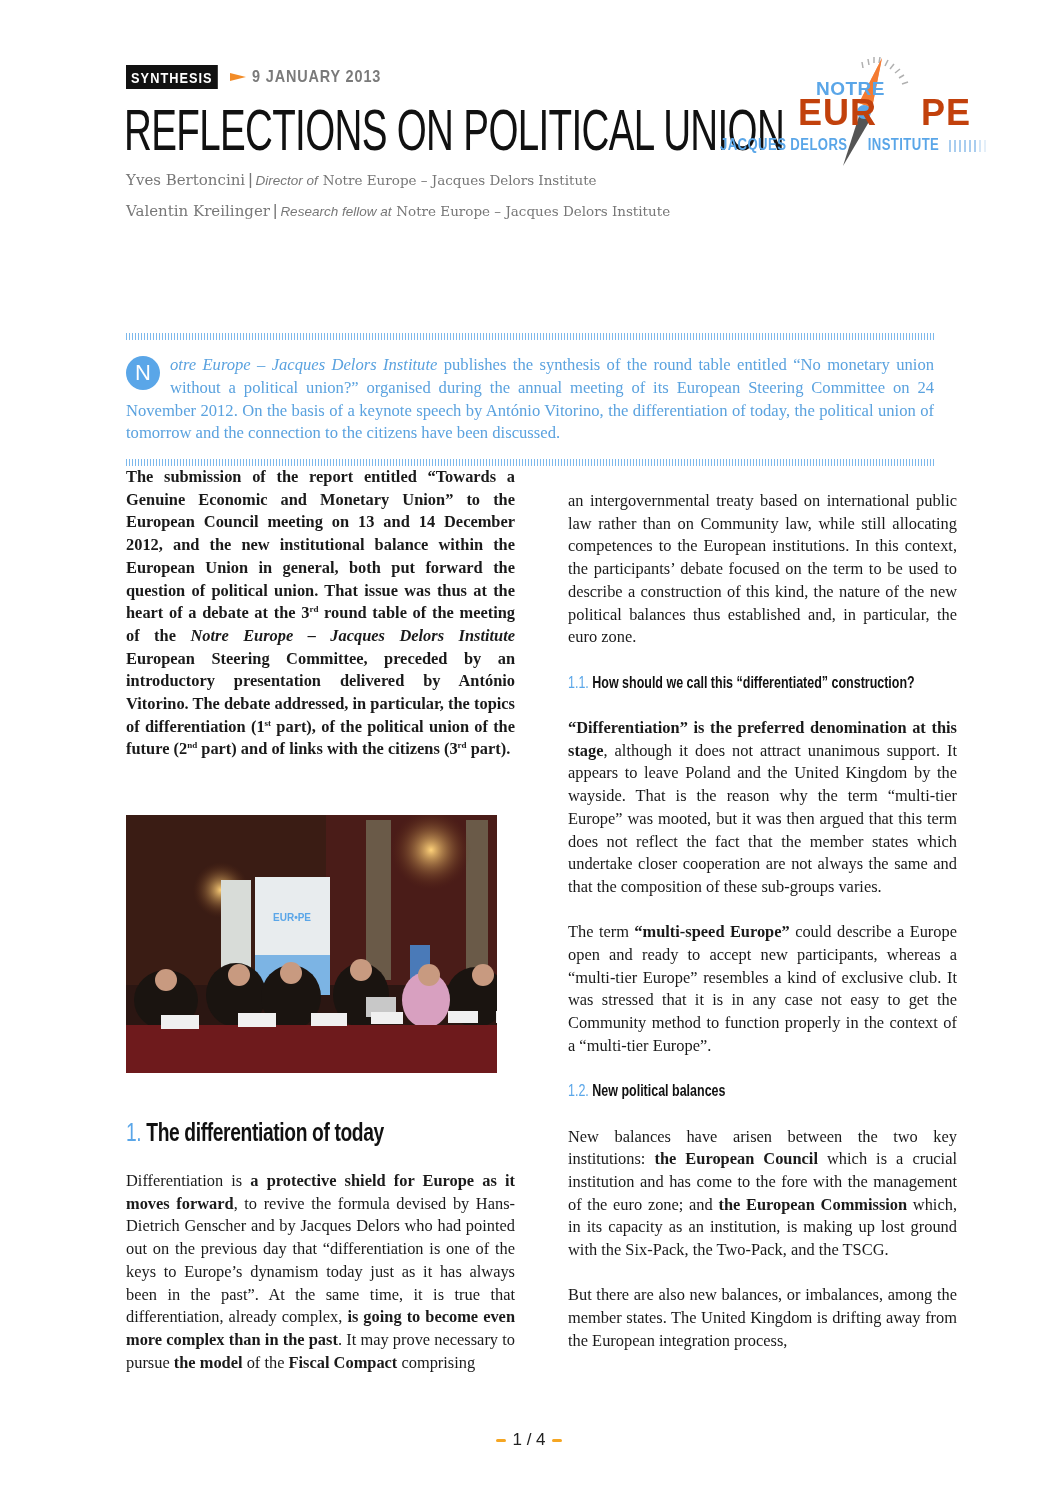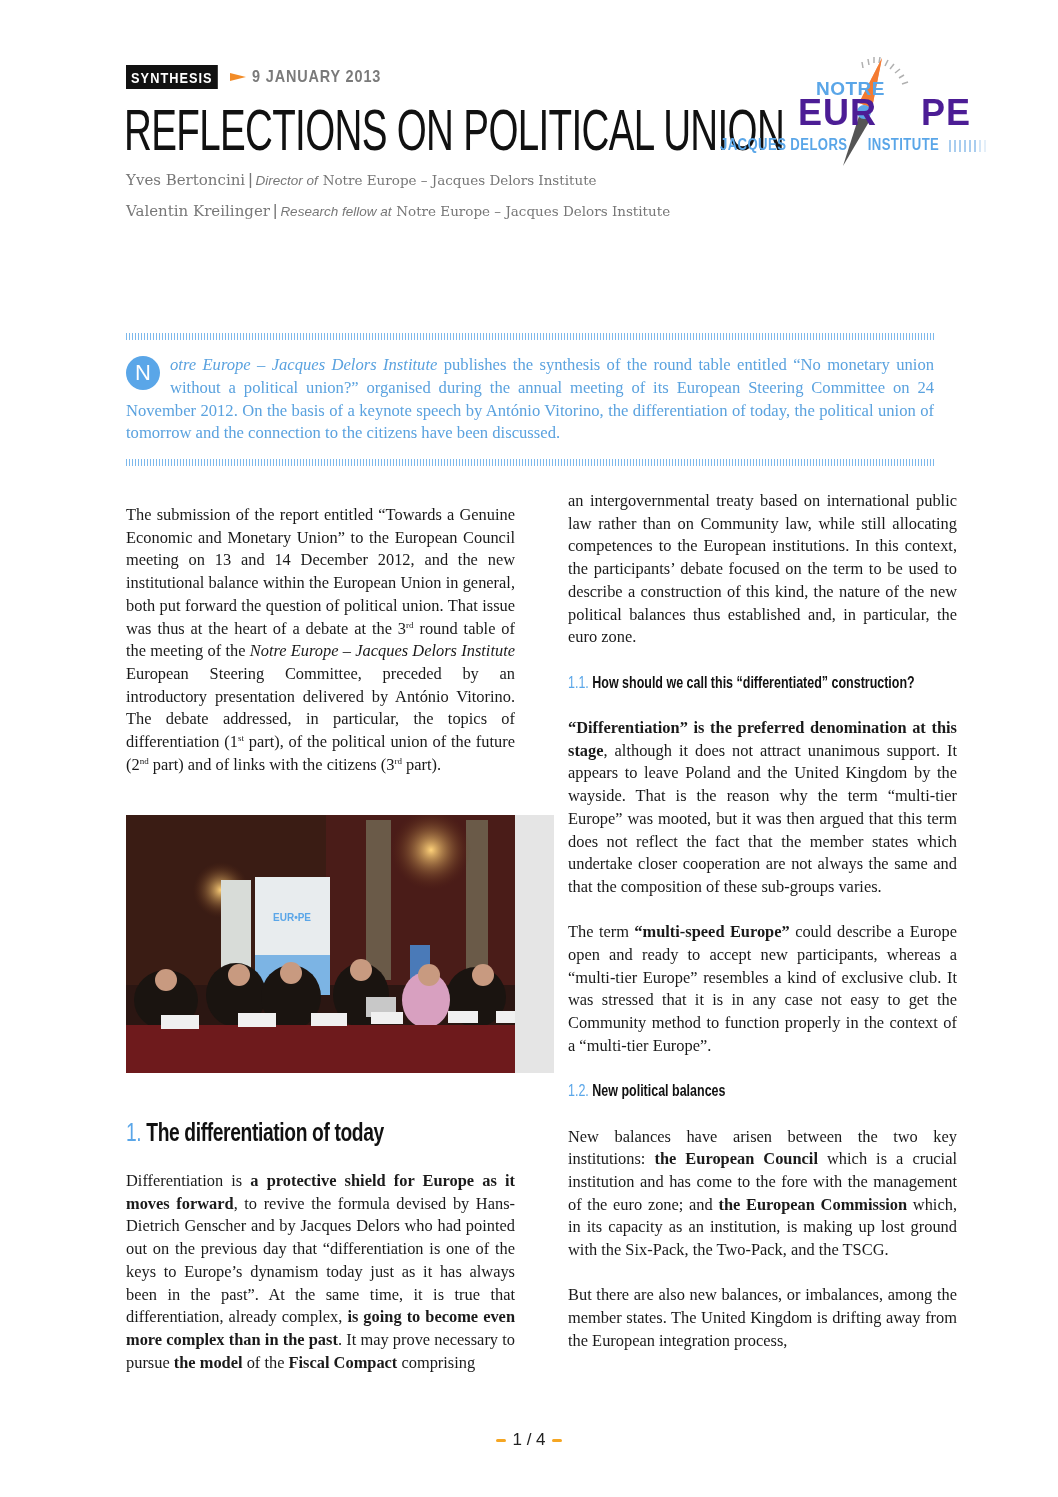--- a/index.html
+++ b/index.html
@@ -20,21 +20,21 @@
 
   .author { position: absolute; left: 126px; font-size: 15px; color: #777; white-space: nowrap; }
   .author .role { font-family: "Liberation Sans", sans-serif; font-style: italic; font-size: 13.5px; margin-top: 12px; }
   .author .org { font-size: 13.5px; }
   .author .sep { font-family: "Liberation Sans", sans-serif; font-size: 17px; color: #777; margin: 0 3px; }
 
   .logo { position: absolute; left: 712px; top: 48px; width: 290px; height: 125px; }
   .logo .notre { position: absolute; left: 104px; top: 30px; font-family: "Liberation Sans", sans-serif; font-weight: bold;
                  font-size: 19px; color: #5aa6e8; letter-spacing: 0.5px; }
   .logo .europe { position: absolute; left: 86px; top: 44px; font-family: "Liberation Sans", sans-serif; font-weight: bold;
-                  font-size: 36px; color: #4c1d95; letter-spacing: 1px; }
+                  font-size: 36px; color: #c2410c; letter-spacing: 1px; }
   .logo .jdi { position: absolute; left: 8px; top: 88px; font-family: "Liberation Sans", sans-serif; font-weight: bold;
                font-size: 16px; color: #5aa6e8; white-space: nowrap; transform: scaleX(0.82); transform-origin: left center; letter-spacing: 0.5px; }
   .logo svg { position: absolute; left: 0; top: 0; }
 
   .rule { position: absolute; left: 126px; width: 808px; height: 7px;
           background: repeating-linear-gradient(90deg, #7cb8ec 0px, #7cb8ec 1px, transparent 1px, transparent 3px); }
 
   .intro { position: absolute; left: 126px; top: 354px; width: 808px; font-size: 15.2px; line-height: 22.8px;
            color: #5aa2df; text-align: justify; font-family: "Liberation Serif", serif; font-size: 16.6px; }
   .dropcap { float: left; width: 34px; height: 34px; border-radius: 50%; background: #5aa6e8; color: #fff;
@@ -42,21 +42,21 @@
              margin: 2px 10px 0 0; }
   .intro em { font-style: italic; }
 
   .col { position: absolute; width: 389px; font-size: 15.4px; line-height: 22.7px; text-align: justify;
          color: #1a1a1a; font-family: "Liberation Serif", serif; font-size: 16.4px; }
   .col p { margin: 0; }
   .col .gap { height: 22.7px; }
   .col b { font-weight: bold; }
   .col sup { font-size: 9px; line-height: 0; }
 
-  .photo { position: absolute; left: 126px; top: 815px; width: 428px; height: 258px; overflow: hidden; background: #e5e5e5; }
+  .photo { position: absolute; left: 126px; top: 815px; width: 371px; height: 258px; overflow: hidden; background: #7dd3fc; }
 
   .h1 { position: absolute; left: 126px; top: 1117px; font-family: "Liberation Sans", sans-serif; font-size: 26px;
         color: #111; white-space: nowrap; transform: scaleX(0.74); transform-origin: left top; margin: 0; font-weight: bold; letter-spacing: -0.5px; }
   .h1 .num, .h2 .num { color: #5aa6e8; font-weight: normal; }
   .h2 { font-family: "Liberation Sans", sans-serif; font-size: 16px; font-weight: bold; color: #111; white-space: nowrap;
         transform: scaleX(0.78); transform-origin: left top; margin: 0; height: 22.7px; line-height: 22.7px; }
 
   .footer { position: absolute; left: 0; width: 1058px; top: 1430px; text-align: right; font-family: "Liberation Sans", sans-serif;
             font-size: 17px; color: #222; display: flex; justify-content: center; align-items: center; gap: 6px; }
   .footer .dash { display: inline-block; width: 10px; height: 3px; background: #f5a623; border-radius: 2px; }
@@ -111,21 +111,21 @@
   <span class="europe">EUR&nbsp;&nbsp;&nbsp;&nbsp;PE</span>
   <span class="jdi">JACQUES DELORS&nbsp;&nbsp;&nbsp;&nbsp;&nbsp;INSTITUTE</span>
 </div>
 
 <div class="rule" style="top:333px;"></div>
 <div class="intro">
   <span class="dropcap">N</span><em>otre Europe – Jacques Delors Institute</em><span> publishes the synthesis of the round table entitled “No monetary union without a political union?” organised during the annual meeting of its European Steering Committee on 24 November 2012. On the basis of a keynote speech by António Vitorino, the differentiation of today, the political union of tomorrow and the connection to the citizens have been discussed.</span>
 </div>
 <div class="rule" style="top:459px;"></div>
 
-<div class="col" style="left:126px; top:504px;">
+<div class="col" style="left:126px; top:466px;font-weight:bold;">
   <p><span>The submission of the report entitled “Towards a Genuine Economic and Monetary Union” to the European Council meeting on 13 and 14 December 2012, and the new institutional balance within the European Union in general, both put forward the question of political union. That issue was thus at the heart of a debate at the 3</span><sup>rd</sup><span> round table of the meeting of the </span><em>Notre Europe – Jacques Delors Institute</em><span> European Steering Committee, preceded by an introductory presentation delivered by António Vitorino. The debate addressed, in particular, the topics of differentiation (1</span><sup>st</sup><span> part), of the political union of the future (2</span><sup>nd</sup><span> part) and of links with the citizens (3</span><sup>rd</sup><span> part).</span></p>
 </div>
 
 <div class="photo">
   <svg width="389" height="258" viewBox="0 0 389 258">
     <defs>
       <radialGradient id="lamp1" cx="0.5" cy="0.5" r="0.5">
           <stop offset="0" stop-color="#ffd27a"></stop>
           <stop offset="1" stop-color="#5a2a14" stop-opacity="0"></stop>
         </radialGradient>

